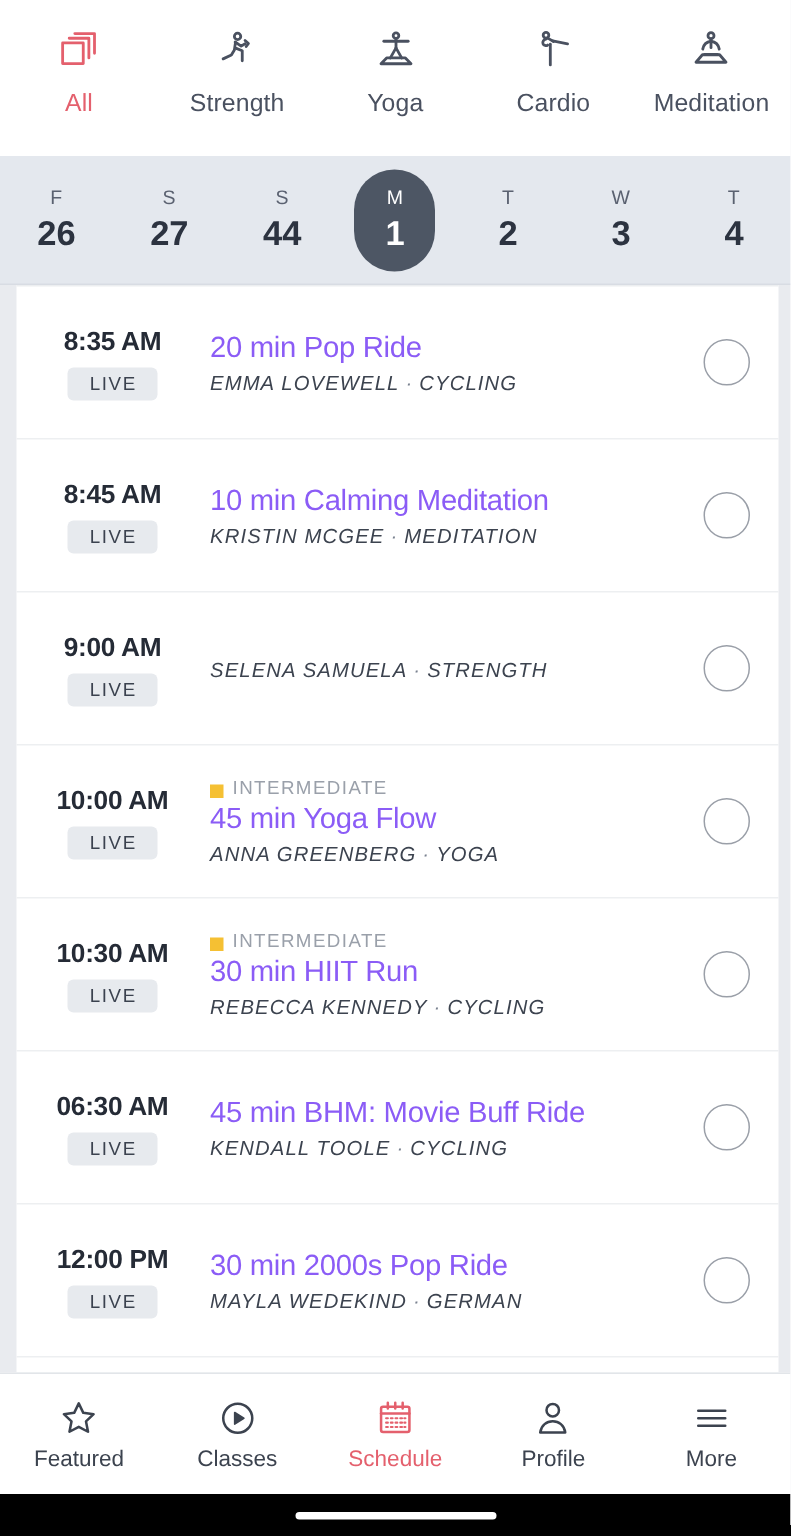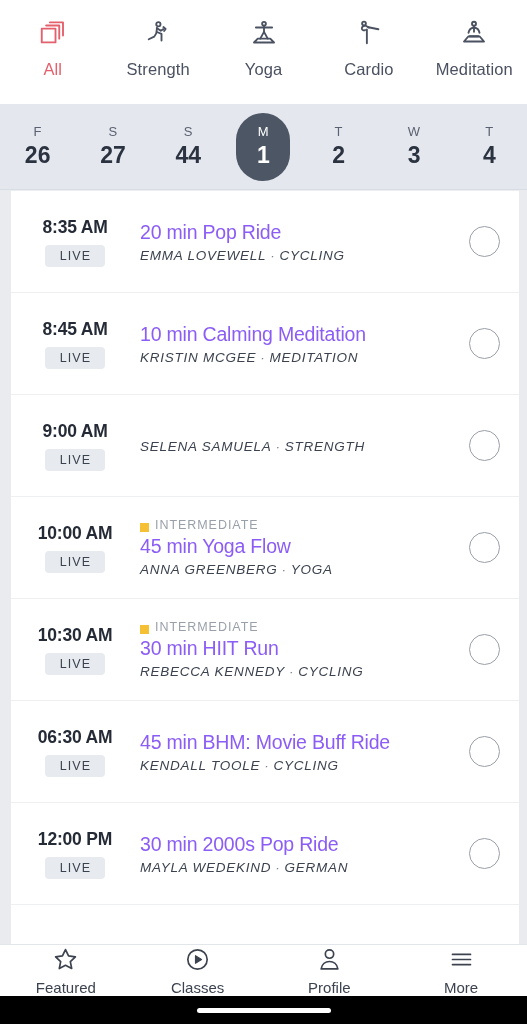--- a/index.html
+++ b/index.html
@@ -152,21 +152,21 @@
   .circle {
     width: 31px; height: 31px;
     border: 1.4px solid #9a9fa8;
     border-radius: 50%;
     background: transparent;
     cursor: pointer;
   }
 
   
   .tabbar {
-    height: 52px;
+    height: 81px;
     background: #ffffff;
     border-top: 1px solid #e2e5e9;
     display: flex;
     align-items: center;
     flex: 0 0 auto;
   }
   .tab {
     flex: 1 1 0;
     display: flex; flex-direction: column;
     align-items: center; justify-content: center;
@@ -413,20 +413,35 @@
       </div>
       <div class="tab">
         <span class="tab-icon">
           <svg width="27" height="27" viewBox="0 0 24 24" fill="none" stroke="#3c434f" stroke-width="1.5" stroke-linecap="round" stroke-linejoin="round">
             <circle cx="12" cy="12" r="8.6"></circle>
             <path d="M10.2 8.6l5.4 3.4-5.4 3.4z" fill="#3c434f" stroke-width="1"></path>
           </svg>
         </span>
         <span class="tab-label">Classes</span>
       </div>
+      <div class="tab active">
+        <span class="tab-icon">
+          <svg width="27" height="27" viewBox="0 0 24 24" fill="none" stroke="#e4606d" stroke-width="1.5" stroke-linecap="round">
+            <rect x="3.6" y="5.2" width="16.8" height="15" rx="1.2"></rect>
+            <path d="M3.6 9.2h16.8"></path>
+            <path d="M7.6 2.8v3.4M12 2.8v3.4M16.4 2.8v3.4"></path>
+            <g stroke-width="1.3">
+              <path d="M6.6 12h1M9.4 12h1M12.2 12h1M15 12h1M17.4 12h.6"></path>
+              <path d="M6.6 14.6h1M9.4 14.6h1M12.2 14.6h1M15 14.6h1M17.4 14.6h.6"></path>
+              <path d="M6.6 17.2h1M9.4 17.2h1M12.2 17.2h1M15 17.2h1M17.4 17.2h.6"></path>
+            </g>
+          </svg>
+        </span>
+        <span class="tab-label">Schedule</span>
+      </div>
       <div class="tab">
         <span class="tab-icon">
           <svg width="27" height="27" viewBox="0 0 24 24" fill="none" stroke="#3c434f" stroke-width="1.5" stroke-linecap="round" stroke-linejoin="round">
             <circle cx="12" cy="7.2" r="3.7"></circle>
             <path d="M4.6 20.4c.6-4.3 3.8-6.6 7.4-6.6s6.8 2.3 7.4 6.6z"></path>
           </svg>
         </span>
         <span class="tab-label">Profile</span>
       </div>
       <div class="tab">

